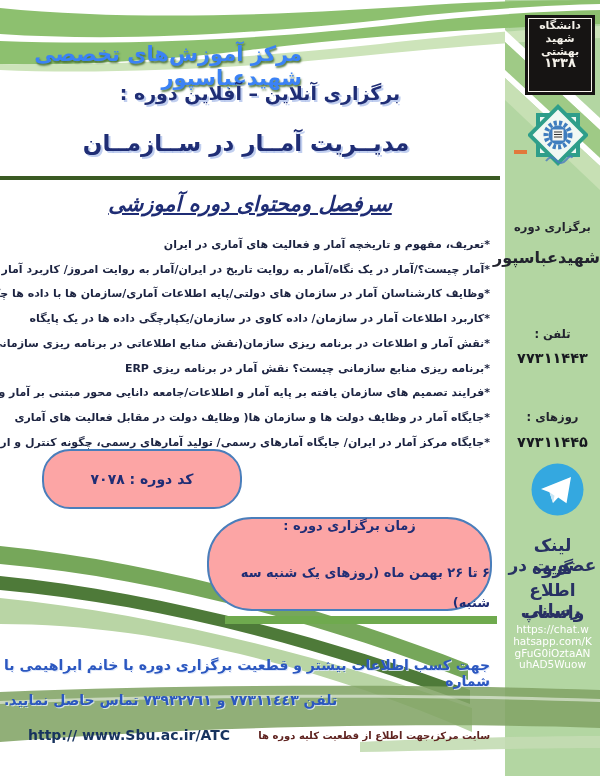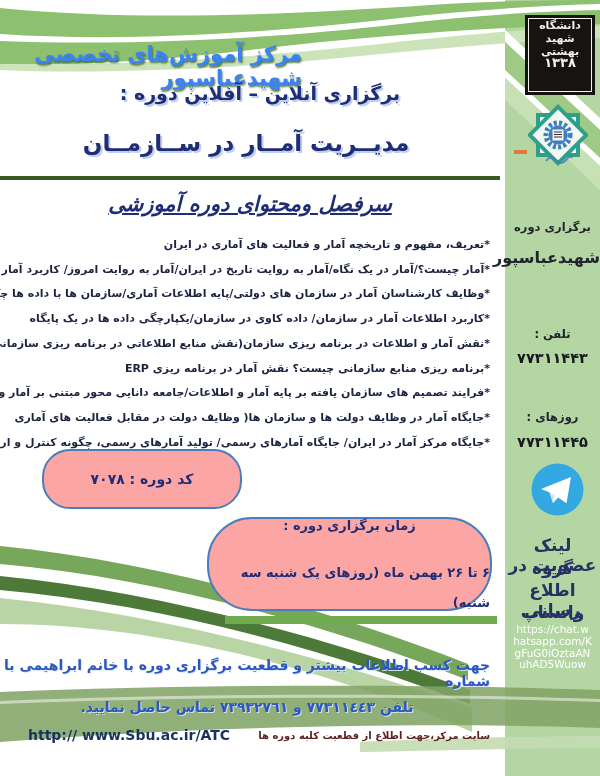--- a/index.html
+++ b/index.html
@@ -20,21 +20,21 @@
   #syllabus{left:6px;top:233px;width:484px;list-style:none;margin:0;padding:0;text-align:right;}
   #syllabus li{font-size:11px;font-weight:bold;color:#1c2340;line-height:24.7px;white-space:nowrap;}
   
   .badge{background:#fca5a5;border:2px solid #4a7ebb;display:flex;flex-direction:column;justify-content:center;align-items:center;}
   #code-badge{left:42px;top:449px;width:196px;height:56px;border-radius:28px;}
   #code-badge span{color:#1f2d75;font-weight:bold;font-size:14px;}
   #schedule-badge{left:207px;top:517px;width:281px;height:90px;border-radius:45px;gap:17px;}
   #schedule-badge span{color:#1f2d75;font-weight:bold;font-size:13px;line-height:30px;}
   #green-bar{left:225px;top:616px;width:272px;height:8px;background:#6faa4e;}
   #contact1{left:4px;top:657px;width:486px;text-align:right;color:#2b57c0;font-weight:bold;font-size:14px;text-shadow:1px 1px 0 rgba(220,230,250,.9);}
-  #contact2{left:4px;top:692px;width:486px;text-align:center;color:#2b57c0;font-weight:bold;font-size:14px;text-shadow:1px 1px 0 rgba(230,240,250,.8);margin-top:7px;}
+  #contact2{left:4px;top:692px;width:486px;text-align:left;color:#2b57c0;font-weight:bold;font-size:14px;text-shadow:1px 1px 0 rgba(230,240,250,.8);}
   #site-url{left:28px;top:727px;color:#17335e;font-weight:bold;font-size:14px;direction:ltr;}
   #site-note{left:240px;top:730px;width:250px;text-align:right;color:#5f2320;font-weight:bold;font-size:10px;}
   
   .sbtxt{left:505px;width:95px;text-align:center;color:#22232e;font-weight:bold;}
   #sbu-logo{left:525px;top:15px;width:70px;height:80px;background:#161413;display:flex;align-items:center;justify-content:center;}
   #sbu-logo .inner{width:62px;height:72px;border:1px solid #f5f2ea;display:flex;flex-direction:column;align-items:center;justify-content:flex-start;color:#f5f2ea;font-weight:bold;font-size:11px;line-height:13px;}
   #sbu-logo .yr{font-size:13px;line-height:9px;}
   #atc-emblem{left:528px;top:103px;width:60px;height:64px;}
   #orange-dash{left:514px;top:150px;width:13px;height:4px;background:#e2793c;}
   #run-label{top:220px;font-size:11.5px;}

